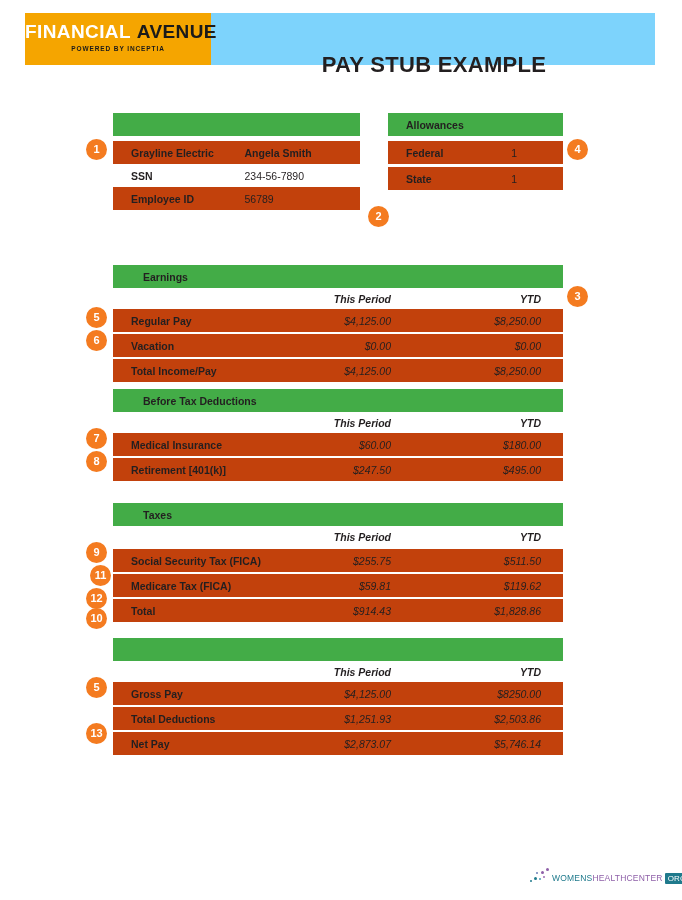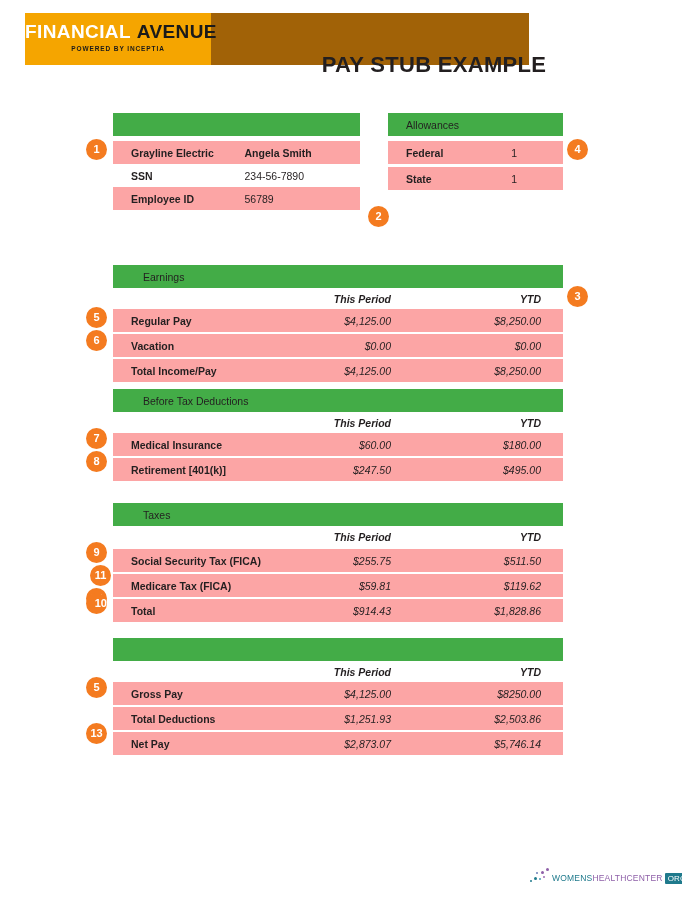--- a/index.html
+++ b/index.html
@@ -13,23 +13,23 @@
     font-family: "Liberation Sans", sans-serif;
     position: relative;
     overflow: hidden;
   }
 
   
   .header-band {
     position: absolute;
     left: 25px;
     top: 13px;
-    width: 504px;
+    width: 630px;
     height: 52px;
-    background: #a16207;
+    background: #7dd3fc;
   }
   .logo-box {
     position: absolute;
     left: 0px;
     top: 0px;
     width: 186px;
     height: 52px;
     background: #F5A500;
     text-align: center;
   }
@@ -78,25 +78,25 @@
     color: #231f20;
     vertical-align: middle;
   }
   .bar {
     background: #43AC47;
     height: 21px;
   }
   .bar-label {
     color: #ffffff;
     font-size: 11.5px;
-    font-weight: normal;
+    font-weight: bold;
     padding-left: 30px !important;
   }
   .spacer td { height: 5px; background: #ffffff; }
-  .shade { background: #fca5a5; }
+  .shade { background: #c2410c; }
   .lbl {
     font-weight: bold;
     padding-left: 18px !important;
   }
   .val {
     font-weight: normal;
     padding-left: 8px !important;
   }
   .num {
     text-align: right;
@@ -356,21 +356,21 @@
     <div class="badge" style="left: 368px; top: 206px;">2</div>
     <div class="badge" style="left: 567px; top: 286px;">3</div>
     <div class="badge" style="left: 567px; top: 139px;">4</div>
     <div class="badge" style="left: 86px; top: 307px;">5</div>
     <div class="badge" style="left: 86px; top: 330px;">6</div>
     <div class="badge" style="left: 86px; top: 428px;">7</div>
     <div class="badge" style="left: 86px; top: 451px;">8</div>
     <div class="badge" style="left: 86px; top: 542px;">9</div>
     <div class="badge" style="left: 90px; top: 565px;">11</div>
     <div class="badge" style="left: 86px; top: 588px;">12</div>
-    <div class="badge" style="left: 86px; top: 593px; text-align: right;">10</div>
+    <div class="badge" style="left: 86px; top: 608px;">10</div>
     <div class="badge" style="left: 86px; top: 677px;">5</div>
     <div class="badge" style="left: 86px; top: 723px;">13</div>
   </div>
 
 <div class="footer">
   <div class="dots">
     <span class="dot" style="left:2px;  top:14px; width:2px; height:2px; background:#1F7A8C;"></span>
     <span class="dot" style="left:6px;  top:11px; width:3px; height:3px; background:#1F7A8C;"></span>
     <span class="dot" style="left:11px; top:12px; width:2px; height:2px; background:#4A9BB5;"></span>
     <span class="dot" style="left:8px;  top:6px;  width:2px; height:2px; background:#6E7FB8;"></span>

